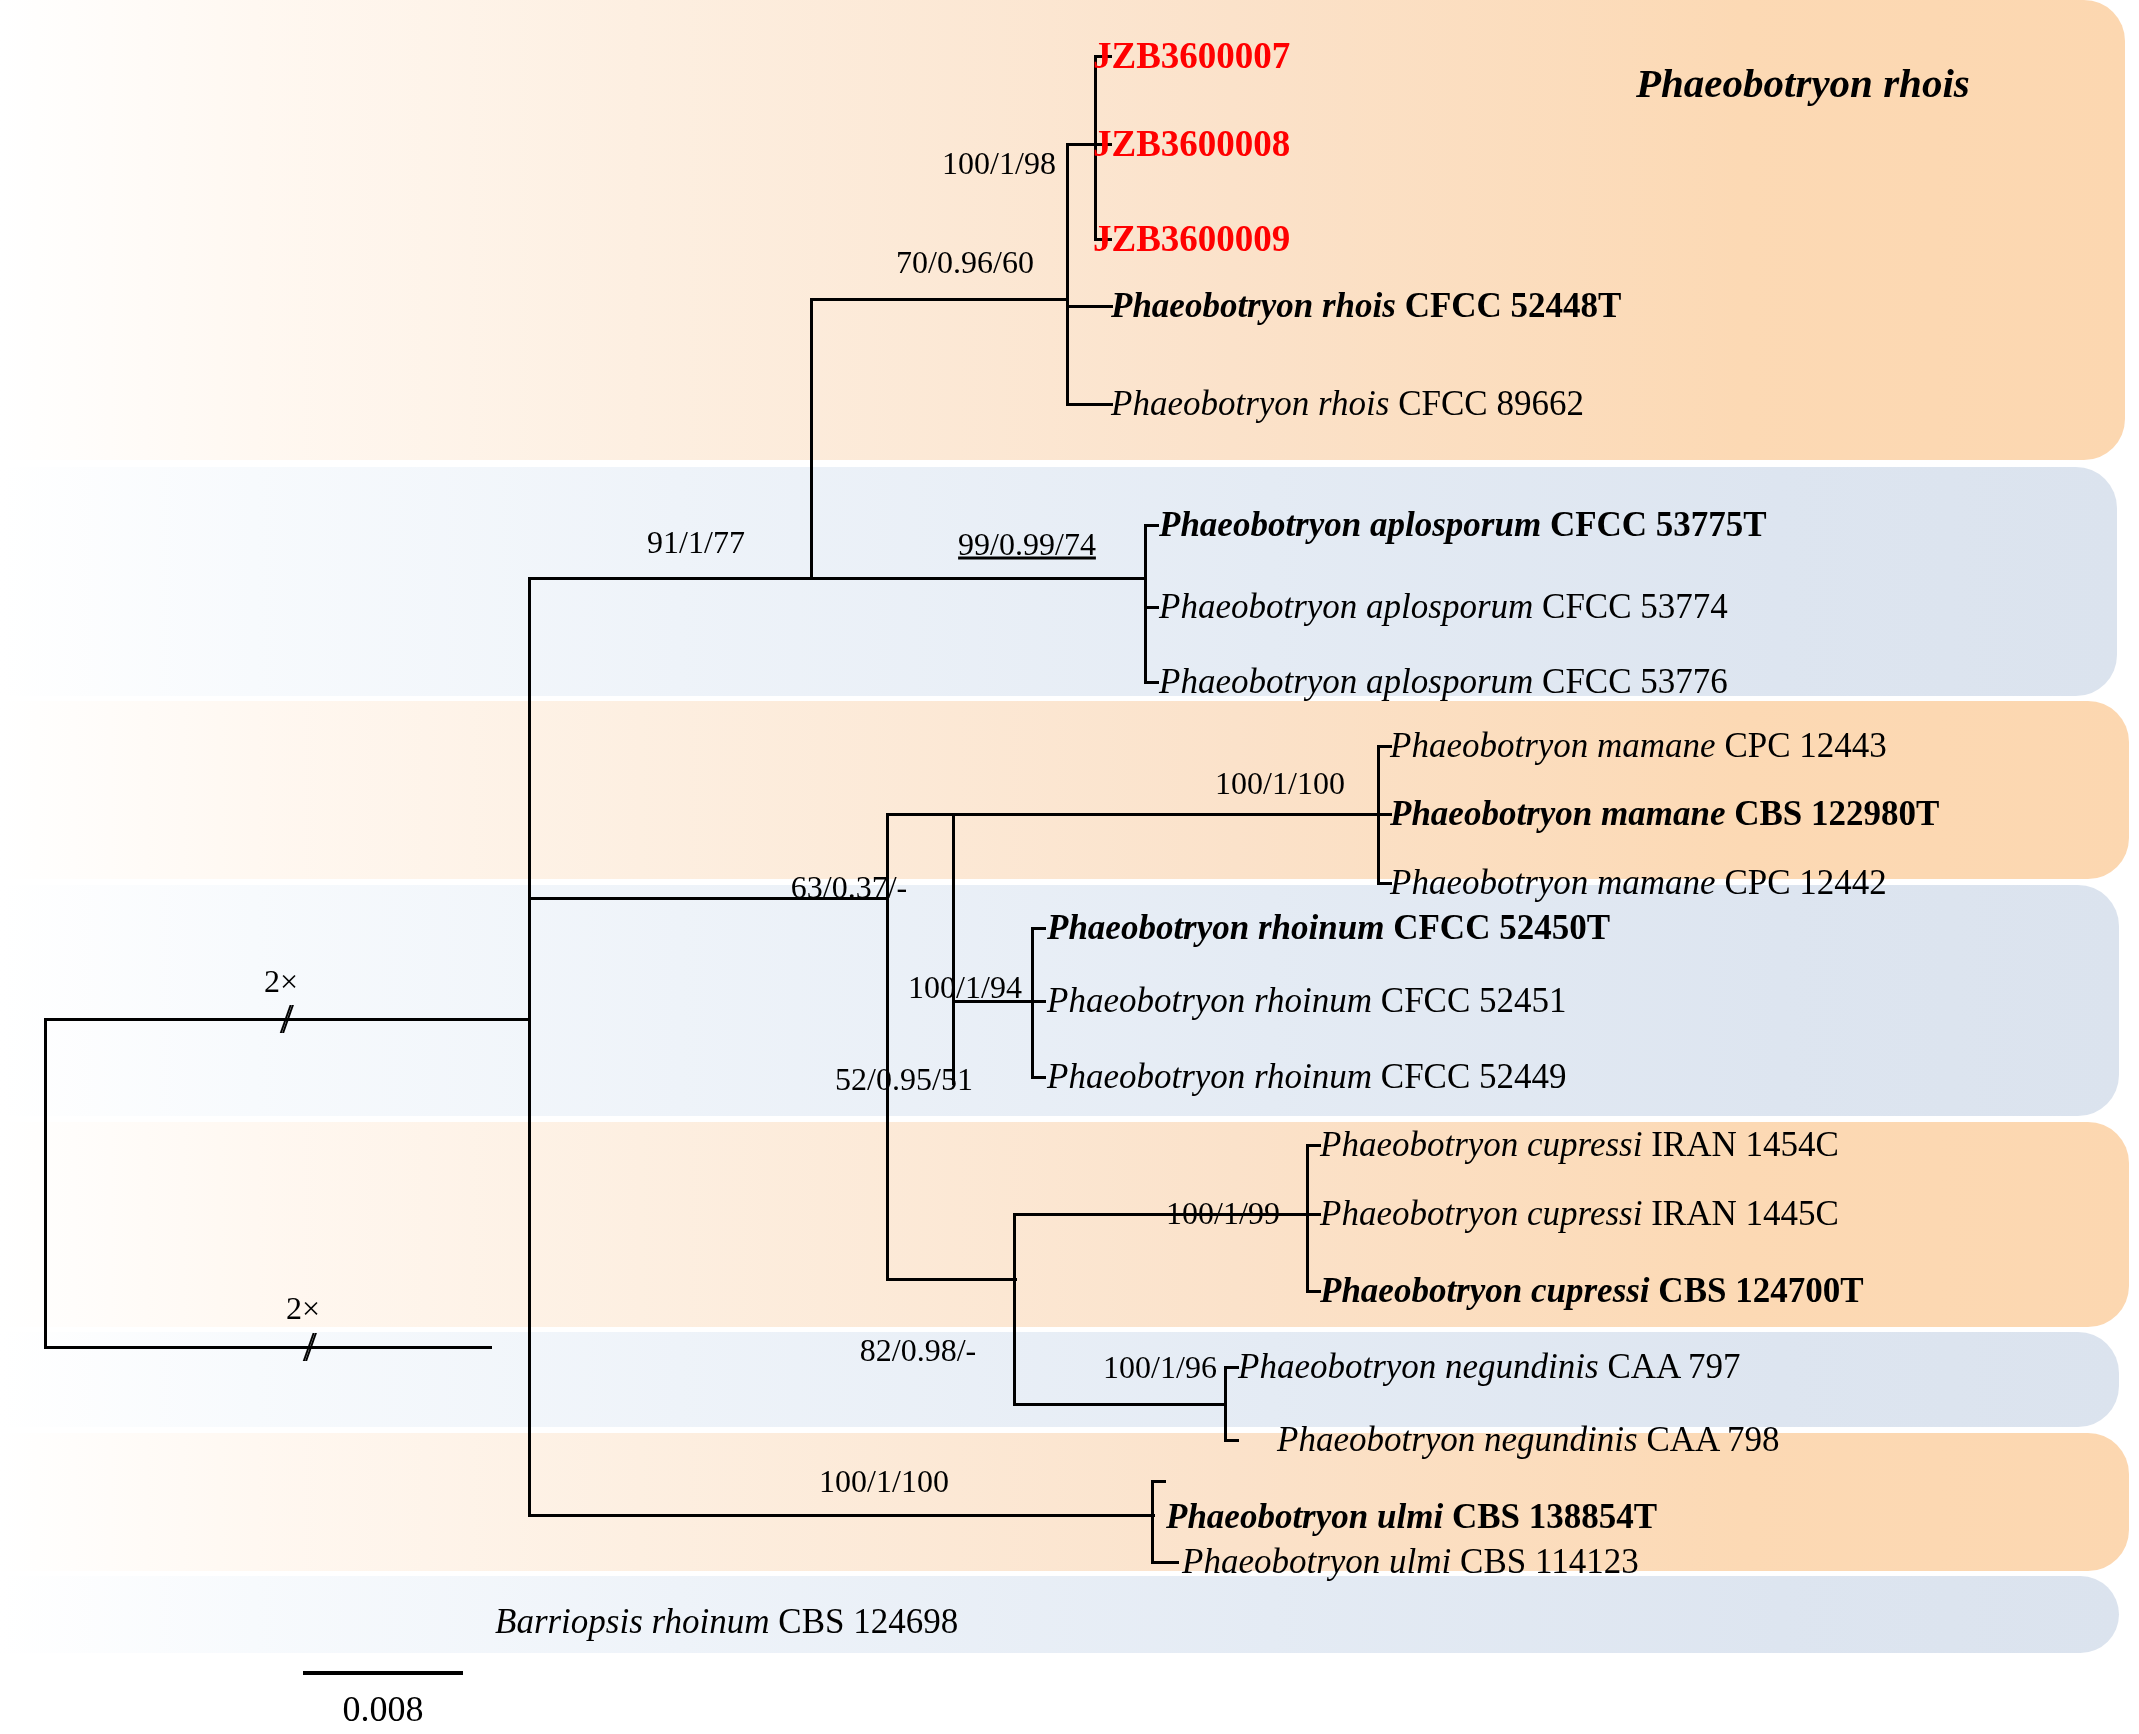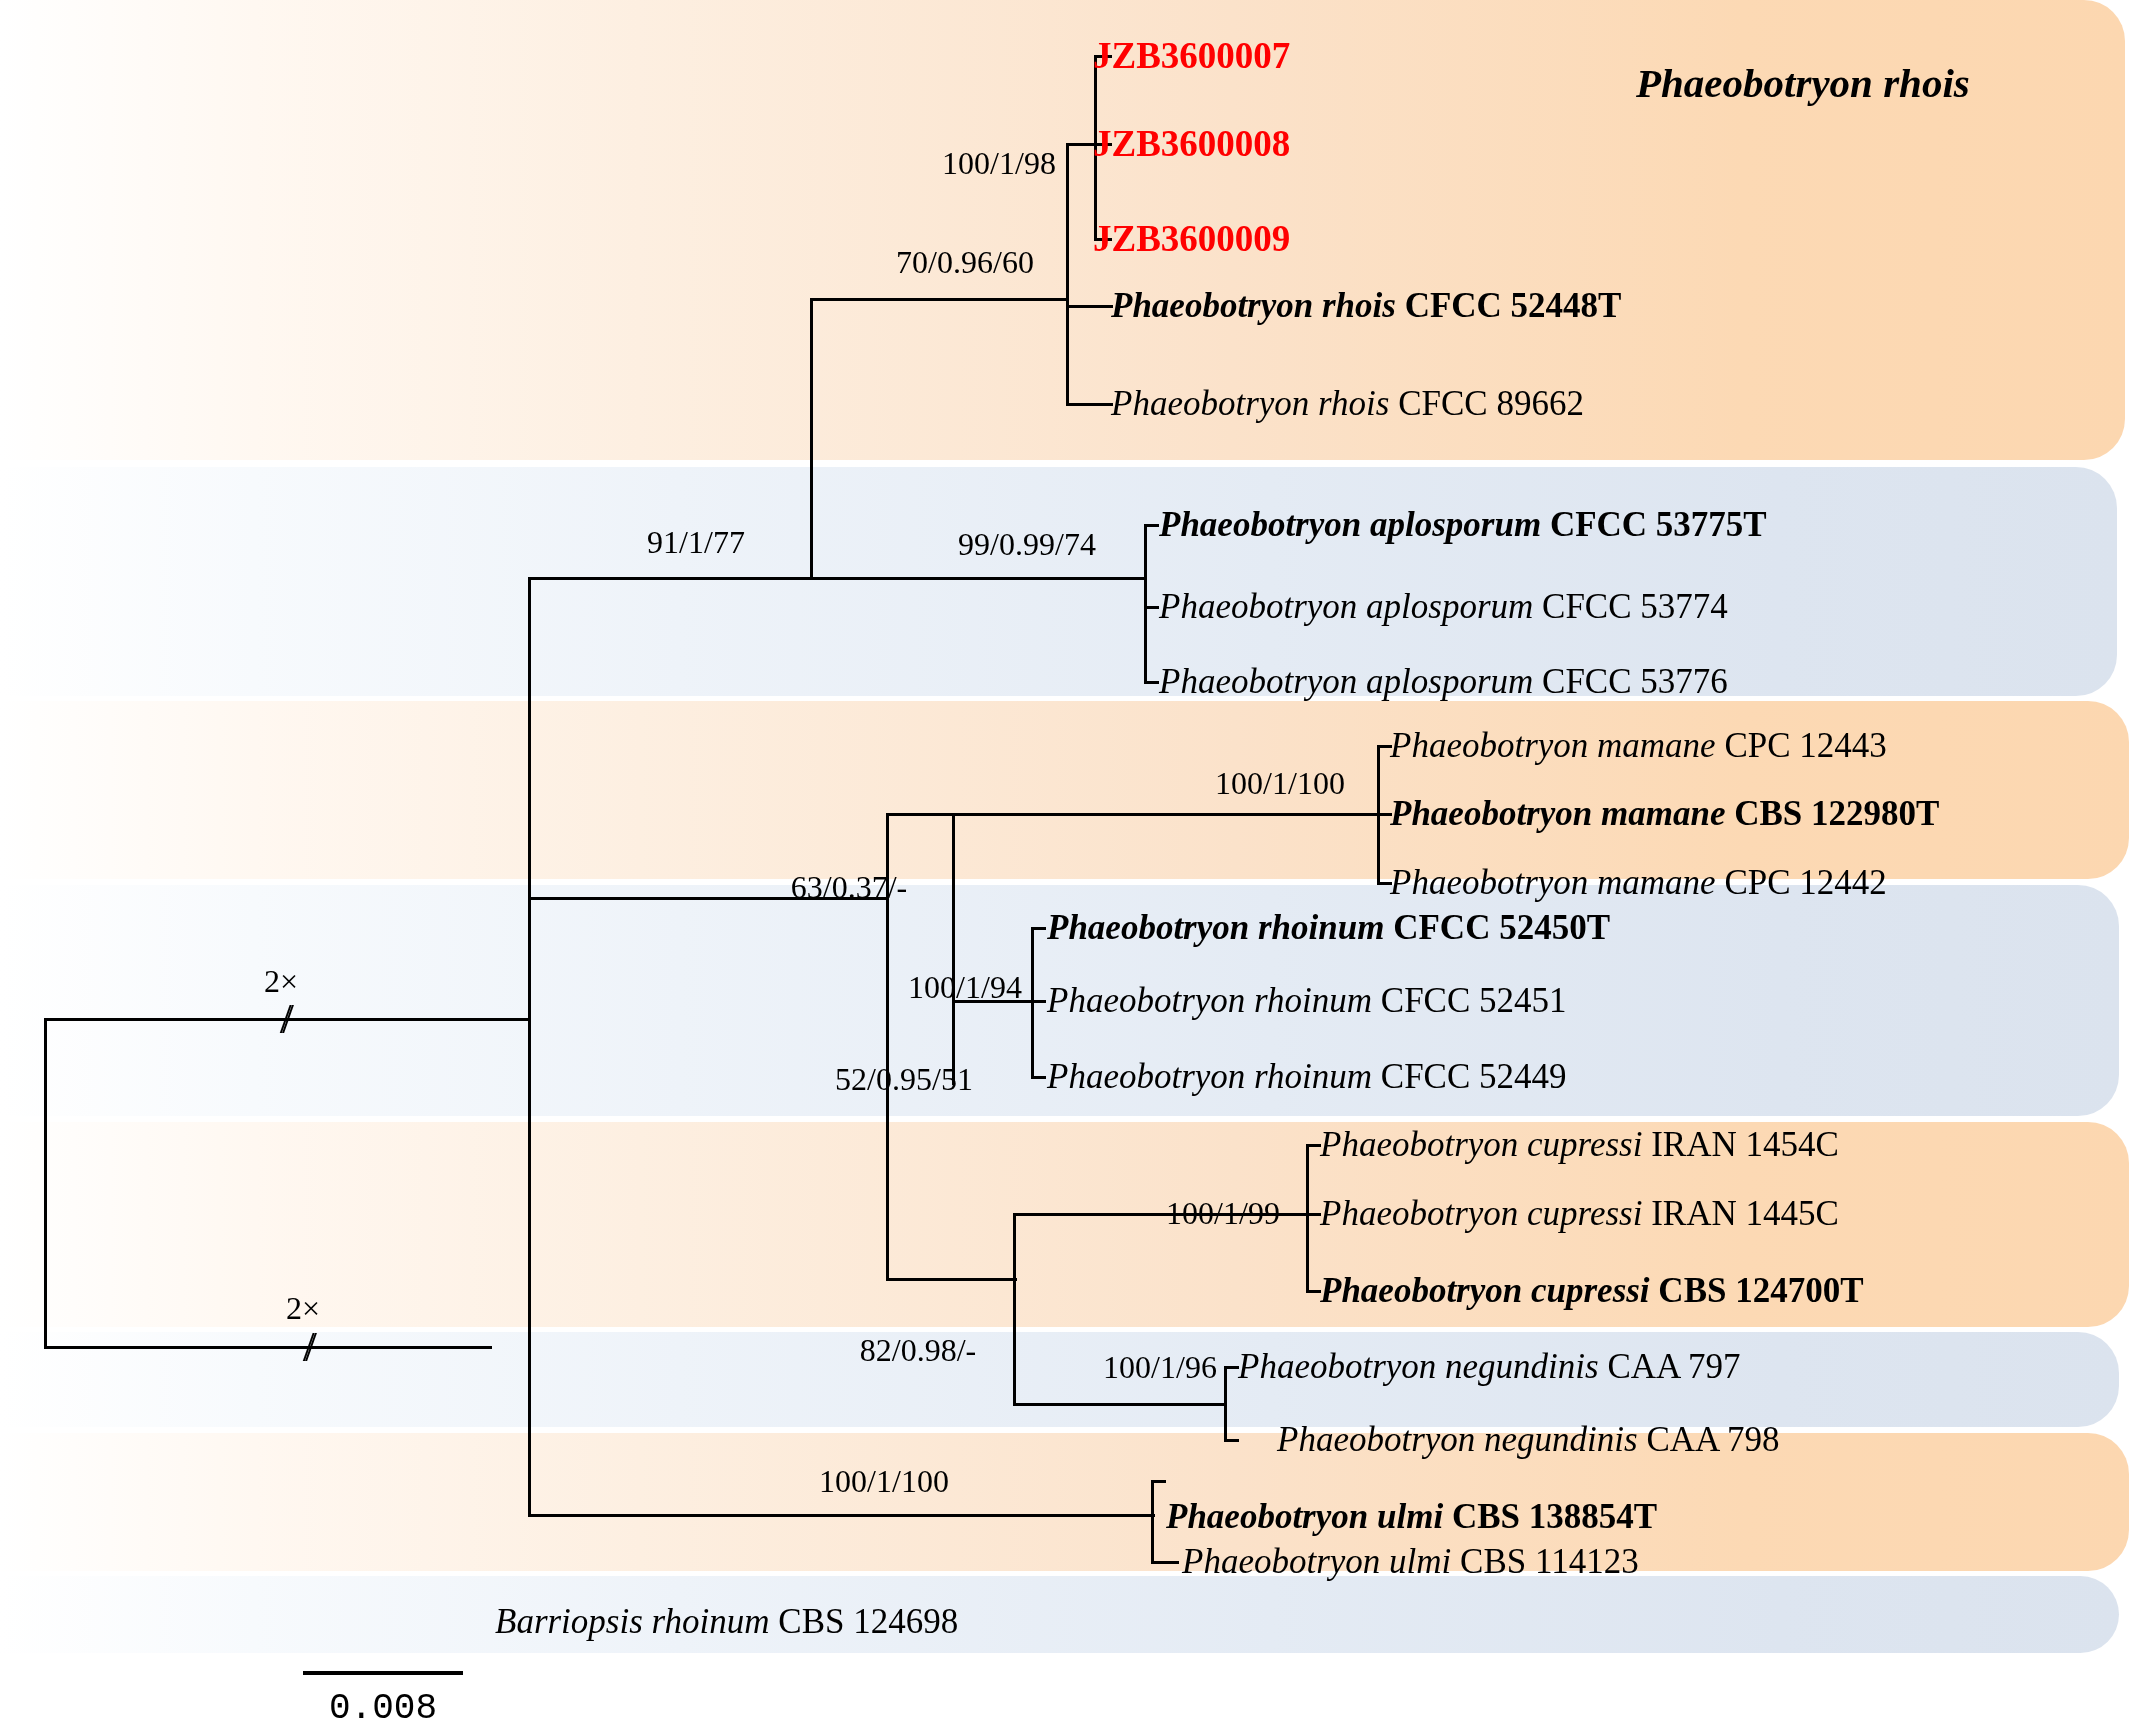--- a/index.html
+++ b/index.html
@@ -57,21 +57,21 @@
     position:absolute;
     font-family:"Liberation Serif","DejaVu Serif",serif;
     font-size:43px;color:#000;
     transform:translate(-50%,-50%);
     letter-spacing:-9.6px;
   }
   
   #scalebar-line{position:absolute;background:#000;height:4.1px;}
   #scalebar-label{
     position:absolute;white-space:nowrap;
-    font-family:Liberation Mono, monospace;
+    font-family:Liberation Serif, serif;
     font-size:36px;color:#000;transform:translateX(-50%);
   }
 </style>
 </head>
 <body>
 
 <div id="page">
 
   <div class="band orange" style="top:0px;   height:460px; width:2125px;"></div>
   <div class="band blue" style="top:467px; height:229px; width:2117px;"></div>
@@ -149,21 +149,21 @@
 
   <div class="brk" style="left:281px; top:981px;">2×</div>
   <span class="slash" style="left:282px; top:1018px;">//</span>
 
   <div class="brk" style="left:303px; top:1308px;">2×</div>
   <span class="slash" style="left:305px; top:1346px;">//</span>
 
   <div class="sup" style="left:999px; top:163px;">100/1/98</div>
   <div class="sup" style="left:965px; top:262px;">70/0.96/60</div>
   <div class="sup" style="left:696px; top:542px;">91/1/77</div>
-  <div class="sup" style="left:1027px; top:544px;">99/0.99/74</div>
+  <div class="sup" style="left:1027px; top:544px;text-decoration:underline;">99/0.99/74</div>
   <div class="sup" style="left:1280px; top:783px;">100/1/100</div>
   <div class="sup" style="left:849px; top:887px;">63/0.37/-</div>
   <div class="sup" style="left:965px; top:987px;">100/1/94</div>
   <div class="sup" style="left:904px; top:1079px;">52/0.95/51</div>
   <div class="sup" style="left:1223px; top:1213px;">100/1/99</div>
   <div class="sup" style="left:918px; top:1350px;">82/0.98/-</div>
   <div class="sup" style="left:1160px; top:1367px;">100/1/96</div>
   <div class="sup" style="left:884px; top:1481px;">100/1/100</div>
 
   <div class="clade-title" style="left:1636px; top:83px;">Phaeobotryon rhois</div>

